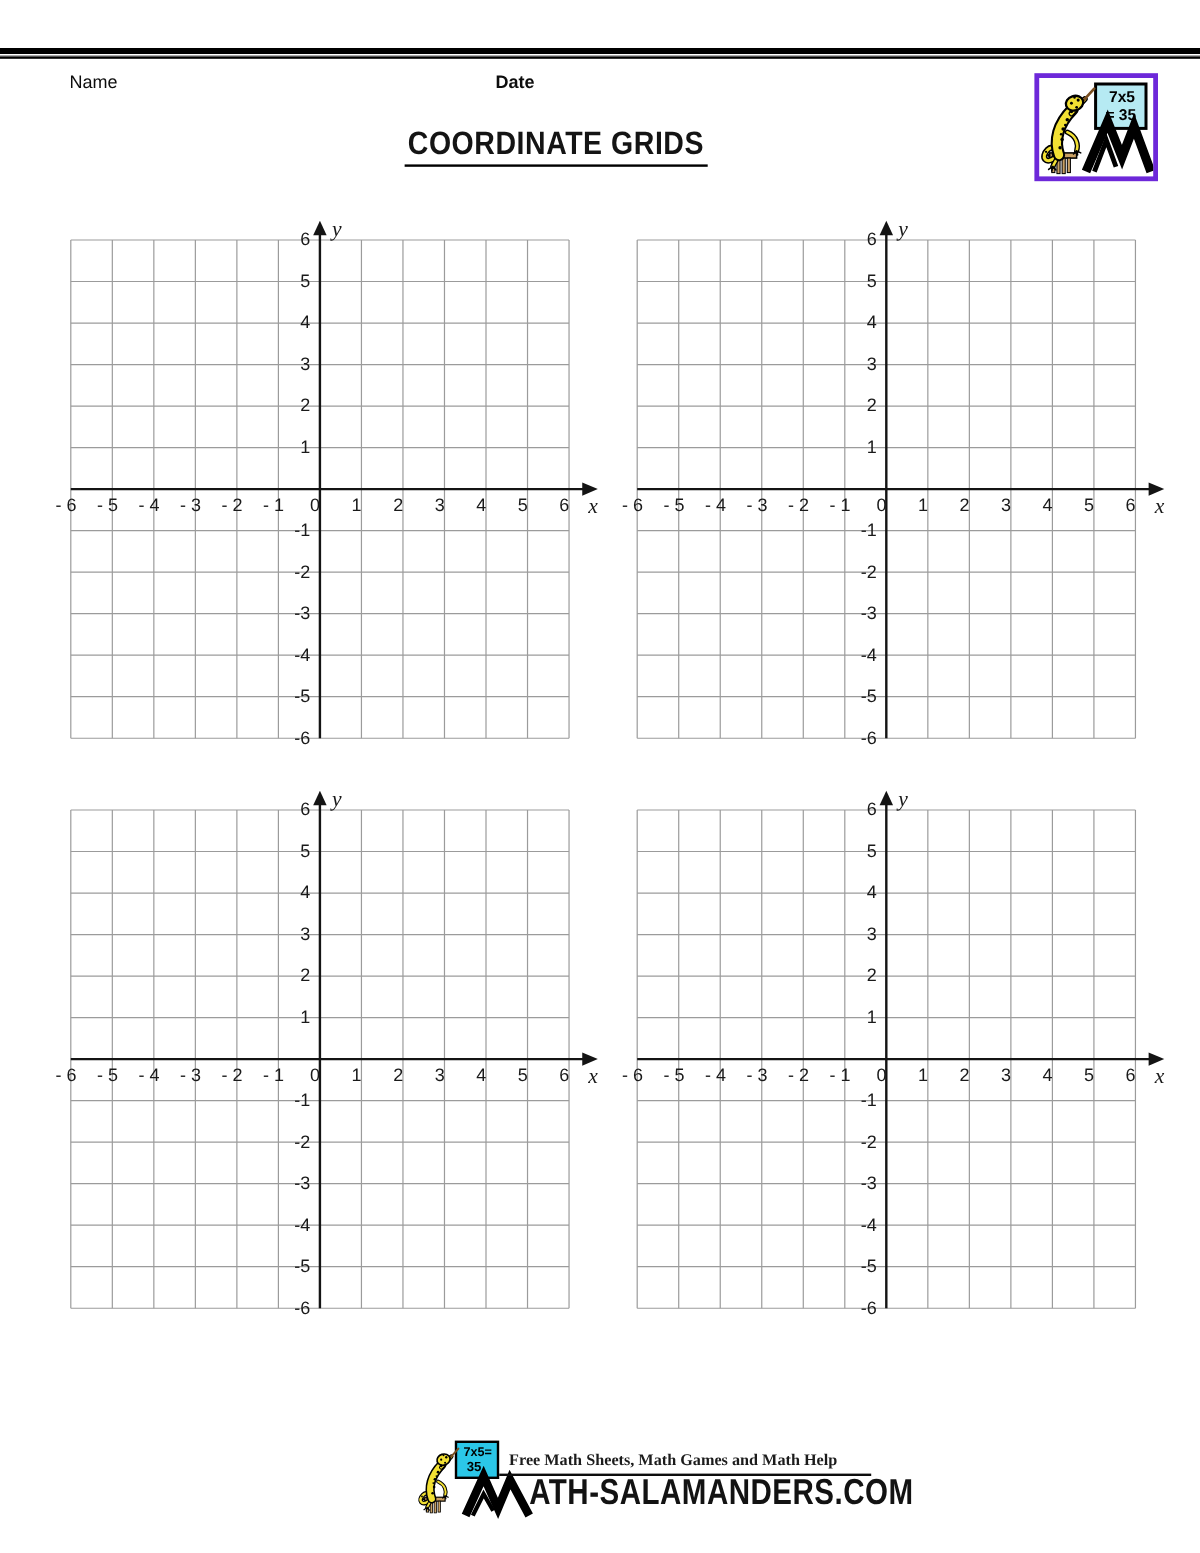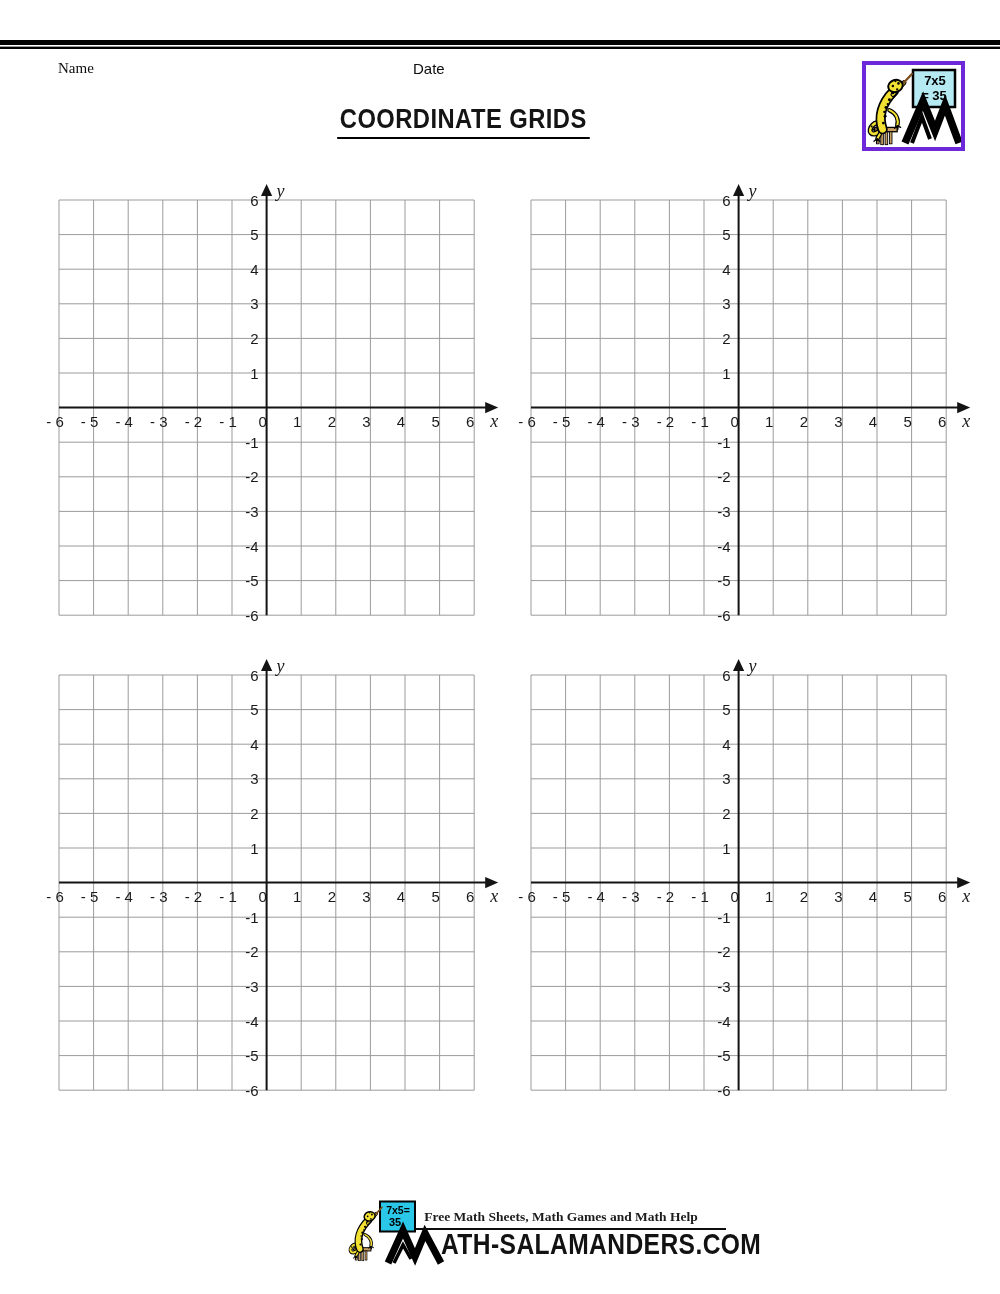--- a/index.html
+++ b/index.html
@@ -8,22 +8,22 @@
     font-family:"Liberation Sans", sans-serif;color:#111;overflow:hidden;
   }
   .abs{position:absolute;}
   
   #top-bar{left:0;top:40px;width:1000px;}
   #top-bar .bar1{height:4.5px;background:#000;}
   #top-bar .bar2{height:1px;background:#9a9a9a;margin-top:1.2px;}
   #top-bar .bar3{height:1.6px;background:#000;margin-top:0.6px;}
   
   .field-label{font-size:15px;color:#0d0d0d;}
-  #name-label{left:58px;top:60px;font-family:Liberation Serif, serif;}
-  #date-label{left:413px;top:60px;}
+  #name-label{left:58px;top:60px;}
+  #date-label{left:413px;top:60px;font-weight:bold;}
   
   #title-row{left:0;top:104px;width:926px;text-align:center;}
   #title-row .title-text{
     display:inline-block;font-size:27px;font-weight:bold;color:#141414;
     letter-spacing:0.5px;border-bottom:2.6px solid #000;padding:0 3px 2px 3px;
     transform:scaleX(0.88);transform-origin:center;
   }
   
   #logo-box{left:862px;top:61px;width:95px;height:82px;border:4px solid #6d28d9;background:#fff;}
   

